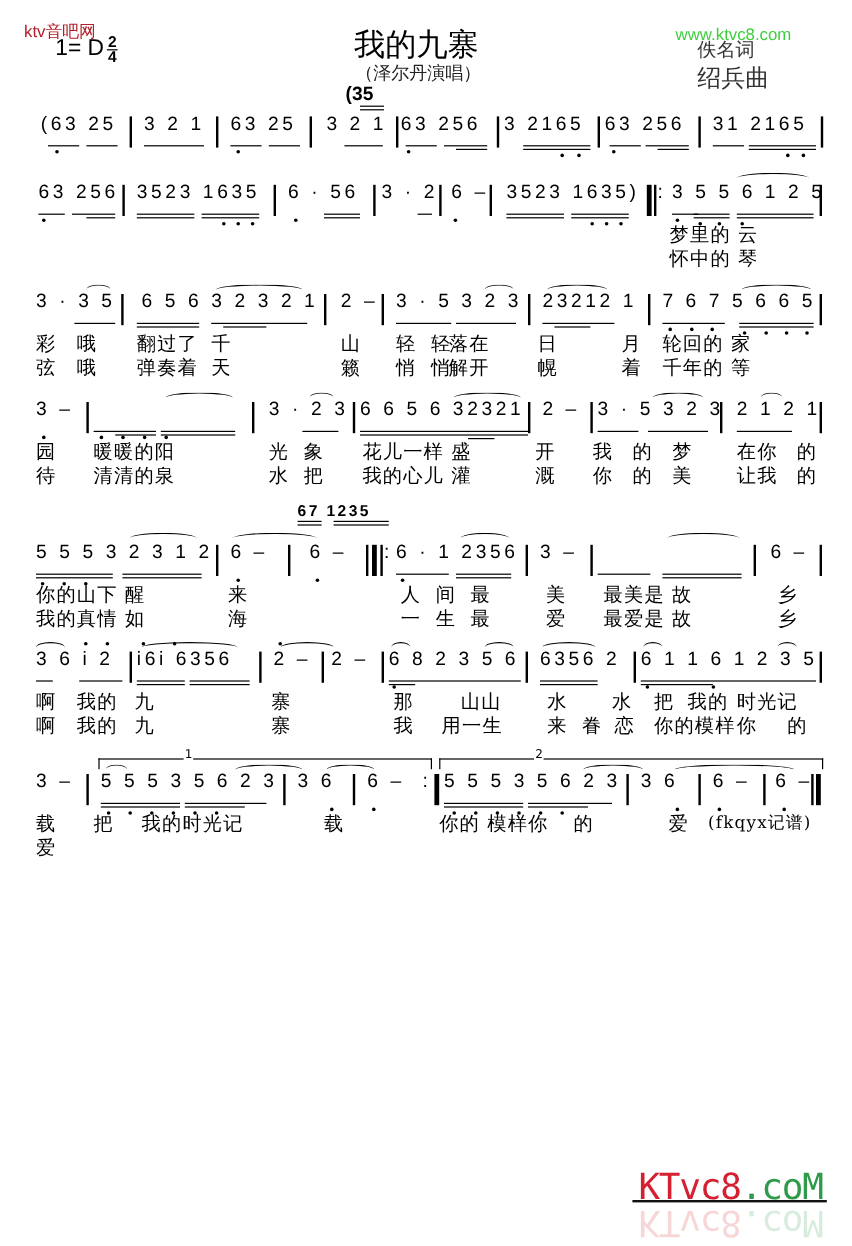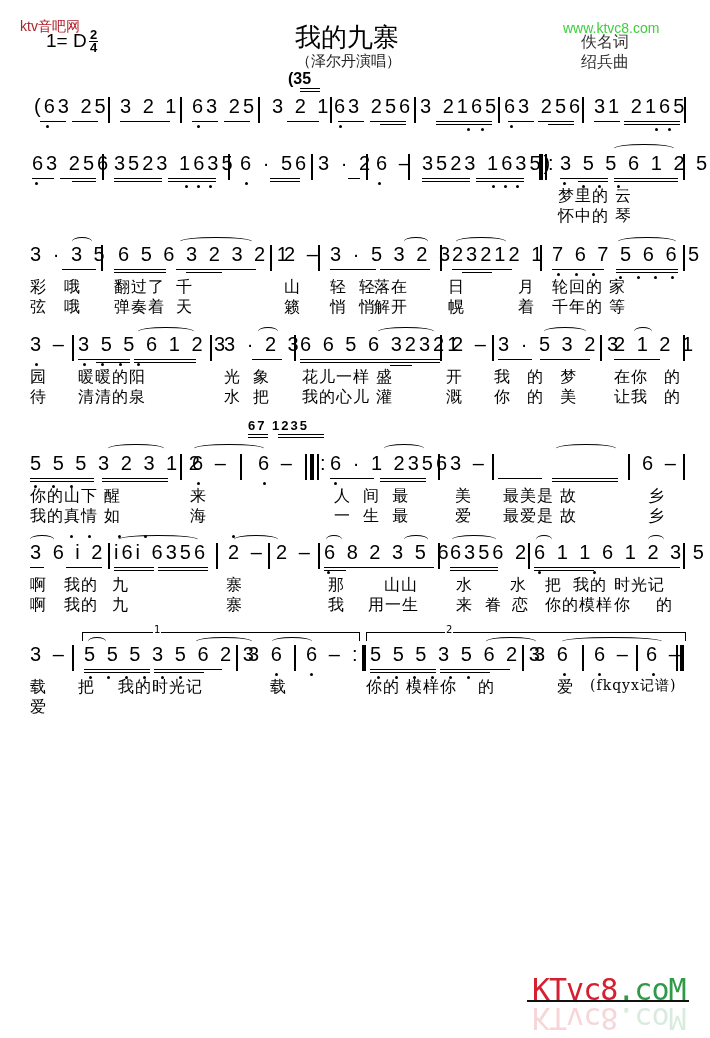--- a/index.html
+++ b/index.html
@@ -7,25 +7,25 @@
          font-family:"DejaVu Sans", sans-serif; color:#000; }
   .abs { position:absolute; white-space:nowrap; }
   .wm1 { left:20px; top:18px; font-size:14px; color:#b0202a; font-family:"Liberation Sans", sans-serif; }
   .key { left:46px; top:30px; font-size:19px; font-family:"Liberation Sans", sans-serif; }
   .ts { left:89px; top:29px; font-size:13px; font-weight:bold; line-height:12px; text-align:center; font-family:"Liberation Sans", sans-serif;}
   .ts .n { display:block; border-bottom:1.5px solid #000; padding:0 1px; }
   .title { left:295px; top:20px; font-size:26px; font-family:"DejaVu Sans", sans-serif; }
   .singer { left:296px; top:52px; font-size:15px; font-family:"DejaVu Serif", serif; color:#222; }
   .wm2 { left:563px; top:20px; font-size:14px; color:#3fce3f; font-family:"Liberation Sans", sans-serif; }
   .lyr { left:581px; top:32px; font-size:16px; font-family:"DejaVu Serif", serif; color:#333; }
-  .comp { left:581px; top:52px; font-size:16px; font-family:"DejaVu Serif", serif; color:#333; }
+  .comp { left:581px; top:52px; font-size:20px; font-family:"DejaVu Serif", serif; color:#333; }
 
   .row { position:absolute; left:0; width:710px; }
   .notes { position:absolute; left:0; top:0; width:710px; height:34px; }
-  .notes span.seg { position:absolute; top:0; font-size:20px; font-family:"Liberation Sans", sans-serif; letter-spacing:3px; white-space:nowrap; }
+  .notes span.seg { position:absolute; top:0; font-size:16px; font-family:"Liberation Sans", sans-serif; letter-spacing:3px; white-space:nowrap; }
   .bar { position:absolute; top:2px; width:1.5px; height:26px; background:#000; }
   .bar.thick { width:4px; }
   .lyrline { position:absolute; left:0; height:20px; width:710px; font-size:16px; font-family:"DejaVu Sans", sans-serif; }
   .lyrline span { position:absolute; white-space:nowrap; letter-spacing:1px; }
   .ul { position:absolute; height:1px; background:#000; }
   .slur { position:absolute; height:8px; border-top:1.5px solid #000; border-radius:50% 50% 0 0; }
   .dot { position:absolute; width:3px; height:3px; background:#000; border-radius:50%; }
   .bracket { position:absolute; height:8px; border-top:1.5px solid #000; border-left:1.5px solid #000; border-right:1.5px solid #000; }
   .bracket .lbl { position:absolute; top:-9px; font-size:10px; background:#fff; padding:0 1px; }
   .credit { font-family:"DejaVu Serif", serif; font-size:14px; }
@@ -222,21 +222,20 @@
     <span style="left:448px">幌</span>
     <span style="left:518px">着</span>
     <span style="left:552px">千年的 等</span>
   </div>
 </div>
 
 <div class="row" style="top:333px;">
   <div class="notes">
     <span class="seg" style="left:30px">3 –</span>
     <div class="bar" style="left:72px"></div>
-    <span class="seg" style="left:78px">3 5 5 6 1 2 3</span>
     <div class="bar" style="left:210px"></div>
     <span class="seg" style="left:224px">3 · 2 3</span>
     <div class="bar" style="left:294px"></div>
     <span class="seg" style="left:300px">6 6 5 6 32321</span>
     <div class="bar" style="left:440px"></div>
     <span class="seg" style="left:452px">2 –</span>
     <div class="bar" style="left:492px"></div>
     <span class="seg" style="left:498px">3 · 5 3 2 3</span>
     <div class="bar" style="left:600px"></div>
     <span class="seg" style="left:614px">2 1 2 1</span>

